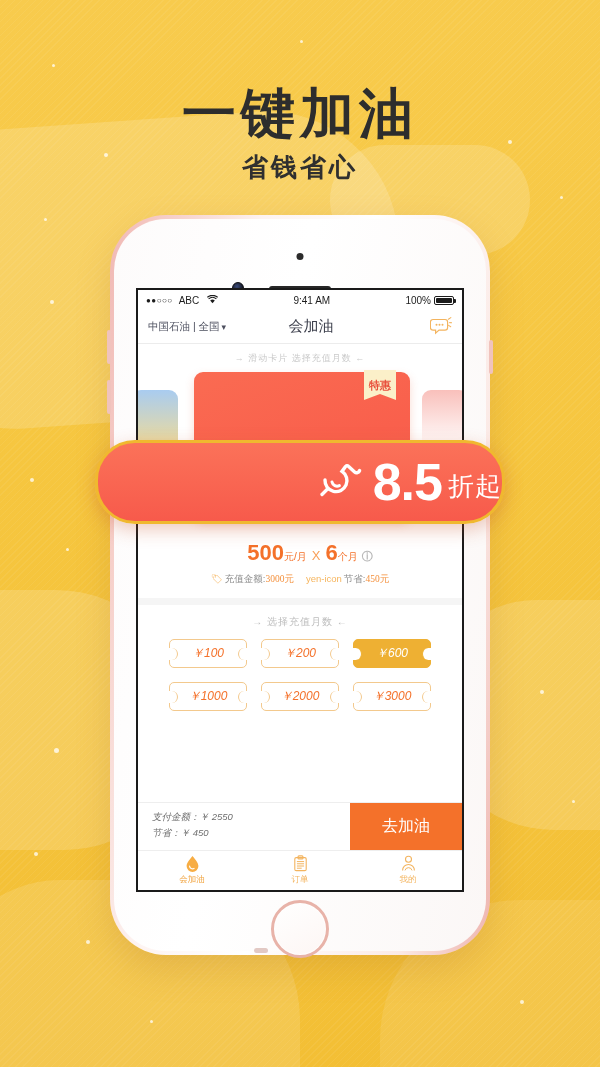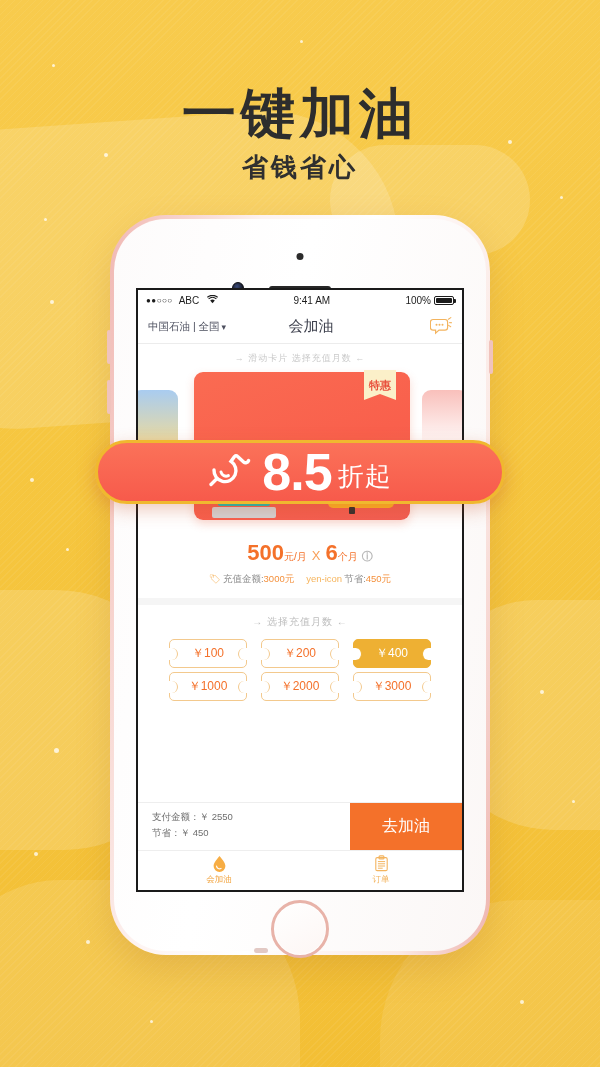--- a/index.html
+++ b/index.html
@@ -107,56 +107,56 @@
   .car-dot{ position:absolute; right:60px; bottom:21px; width:7px; height:7px; background:#fff; border-radius:50%; }
   .car-wheel{ position:absolute; right:55px; bottom:6px; width:6px; height:7px; background:#2e2e2e; border-radius:1px; }
 
   .price-row{ text-align:center; padding-top:16px; background:#fff; }
   .price-main{ font-size:22px; font-weight:bold; color:#f4712a; letter-spacing:0;margin-left:20px; }
   .price-main .unit{ font-size:10px; font-weight:normal; }
   .price-main .x{ font-size:13px; color:#f8a05a; margin:0 5px; font-weight:normal; }
   .price-main .mon{ font-size:10px; color:#f4712a; font-weight:normal; }
   .info-i{ font-size:11px; color:#b7b7b7; margin-left:4px; }
   .price-sub{ font-size:9.5px; color:#8d8d8d; margin-top:7px; padding-bottom:12px; }
-  .price-sub .v{ color:#f4903c; }
+  .price-sub .v{ color:#f4903c;font-family:Liberation Serif, serif; }
   .tagico{ color:#f6b55e; margin-right:2px; }
   .yen-ico{ color:#f6b55e; margin:0 2px 0 12px; }
 
   .divider{ height:7px; background:#f5f5f5; }
 
   .amount-sec{ background:#fff; padding:10px 0 10px; }
   .amount-title{ text-align:center; font-size:10px; color:#bdbdbd; letter-spacing:1px; margin-bottom:10px; }
-  .amount-grid{ display:flex; flex-wrap:wrap; justify-content:center; gap:4px 14px; padding:0 16px; }
+  .amount-grid{ display:flex; flex-wrap:wrap; justify-content:center; gap:14px 14px; padding:0 16px;font-style:italic; }
   .ticket{ width:78px; height:29px; display:flex; align-items:center; justify-content:center;
     font-size:12px; color:#f4712a; border:1px solid #f3c98d; border-radius:5px;
     background:#fff; position:relative; }
   .ticket::before,.ticket::after{ content:""; position:absolute; top:50%; transform:translateY(-50%);
     width:8px; height:12px; background:#fff; }
   .ticket::before{ left:-1px; border-right:1px solid #f3c98d; border-radius:0 8px 8px 0; }
   .ticket::after{ right:-1px; border-left:1px solid #f3c98d; border-radius:8px 0 0 8px; }
   .ticket.sel{ background:#eeb033; border-color:#eeb033; color:#fff; }
   .ticket.sel::before,.ticket.sel::after{ background:#fff; border-color:#eeb033; }
 
   .paybar{ position:absolute; left:0; right:0; bottom:40px; height:48px;
     display:flex; align-items:stretch; background:#fff; border-top:1px solid #eee; }
-  .pay-info{ flex:1; padding:6px 17px 0 14px; font-size:9.5px; color:#6e6e6e; line-height:16px; }
+  .pay-info{ flex:1; padding:6px 17px 0 14px; font-size:9.5px; color:#6e6e6e; line-height:16px;font-style:italic; }
   .pay-btn{ width:112px; background:#f4712a; color:#fff; font-size:16px;
     display:flex; align-items:center; justify-content:center; }
 
   .tabbar{ position:absolute; left:0; right:0; bottom:0; height:40px;
     display:flex; background:#fff; border-top:1px solid #eee; }
   .tab{ flex:1; display:flex; flex-direction:column; align-items:center; justify-content:center; gap:2px; }
   .tab-label{ font-size:8.5px; color:#f3b45f; }
   .tab.active .tab-label{ color:#f1a23c; }
 
   
-  .discount{ position:absolute; left:95px; top:440px; width:410px; height:64px;
+  .discount{ position:absolute; left:95px; top:440px; width:410px; height:84px;
     background:linear-gradient(180deg,#fb7259,#f75a4b);
     border:3px solid #f0b82f; border-radius:40px;
-    display:flex; align-items:center; justify-content:center; gap:6px;
+    display:flex; align-items:center; justify-content:flex-end; gap:6px;
     box-shadow:0 6px 18px rgba(200,80,40,.3); }
   .nozzle{ margin-right:2px; }
   .disc-num{ font-size:52px; font-weight:bold; color:#fff; line-height:1;
     font-family:"Liberation Sans",sans-serif; letter-spacing:-1px; }
   .disc-suf{ font-size:26px; color:#fff; font-weight:500;
     font-family:"DejaVu Sans","Liberation Sans",sans-serif; margin-top:8px; letter-spacing:1px; }
 </style>
 </head>
 <body>
 
@@ -273,21 +273,21 @@
     </div>
   </div>
 
   <div class="divider"></div>
 
   <div class="amount-sec">
     <div class="amount-title">→     选择充值月数     ←</div>
     <div class="amount-grid">
       <div class="ticket">￥100</div>
       <div class="ticket">￥200</div>
-      <div class="ticket sel">￥400</div>
+      <div class="ticket sel">￥600</div>
       <div class="ticket">￥1000</div>
       <div class="ticket">￥2000</div>
       <div class="ticket">￥3000</div>
     </div>
   </div>
 
   <div class="paybar">
     <div class="pay-info">
       <div>支付金额：￥ 2550</div>
       <div>节省：￥ 450</div>
@@ -303,20 +303,28 @@
       </svg>
       <span class="tab-label">会加油</span>
     </div>
     <div class="tab">
       <svg width="15" height="17" viewBox="0 0 15 17">
         <rect x="1.8" y="2.6" width="11.4" height="13" rx="1.4" fill="none" stroke="#f3b45f" stroke-width="1.1"></rect>
         <rect x="5" y="0.9" width="5" height="3" rx="1" fill="none" stroke="#f3b45f" stroke-width="1.1"></rect>
         <path d="M4.3 6.6 h6.4 M4.3 8.8 h6.4 M4.3 11 h6.4 M4.3 13.2 h4" stroke="#f3b45f" stroke-width="1" stroke-linecap="round"></path>
       </svg>
       <span class="tab-label">订单</span>
+    </div>
+    <div class="tab">
+      <svg width="15" height="17" viewBox="0 0 15 17">
+        <circle cx="7.5" cy="4.2" r="3" fill="none" stroke="#f3b45f" stroke-width="1.1"></circle>
+        <path d="M1.6 15.4 a5.9 5.9 0 0 1 11.8 0" fill="none" stroke="#f3b45f" stroke-width="1.1"></path>
+        <path d="M4 15.4 a3.6 3.6 0 0 1 7 0" fill="none" stroke="#f3b45f" stroke-width="1"></path>
+      </svg>
+      <span class="tab-label">我的</span>
     </div>
   </div>
 </div>
 
 <div class="discount">
   <span class="nozzle">
     <svg width="46" height="44" viewBox="0 0 46 44">
       <path d="M6 22 a11 11 0 1 0 17 -8.6 l3.5 -4.8 a1.9 1.9 0 0 1 2.9 -0.3 l6.2 5.6 a3.1 3.1 0 0 0 5 -1.3" fill="none" stroke="#fff" stroke-width="3.4" stroke-linecap="round"></path>
       <path d="M13 24 a5.2 5.2 0 0 0 7.4 3.6" fill="none" stroke="#fff" stroke-width="3" stroke-linecap="round"></path>
       <path d="M8.5 31 l-5.5 5.5" stroke="#fff" stroke-width="3.4" stroke-linecap="round"></path>

